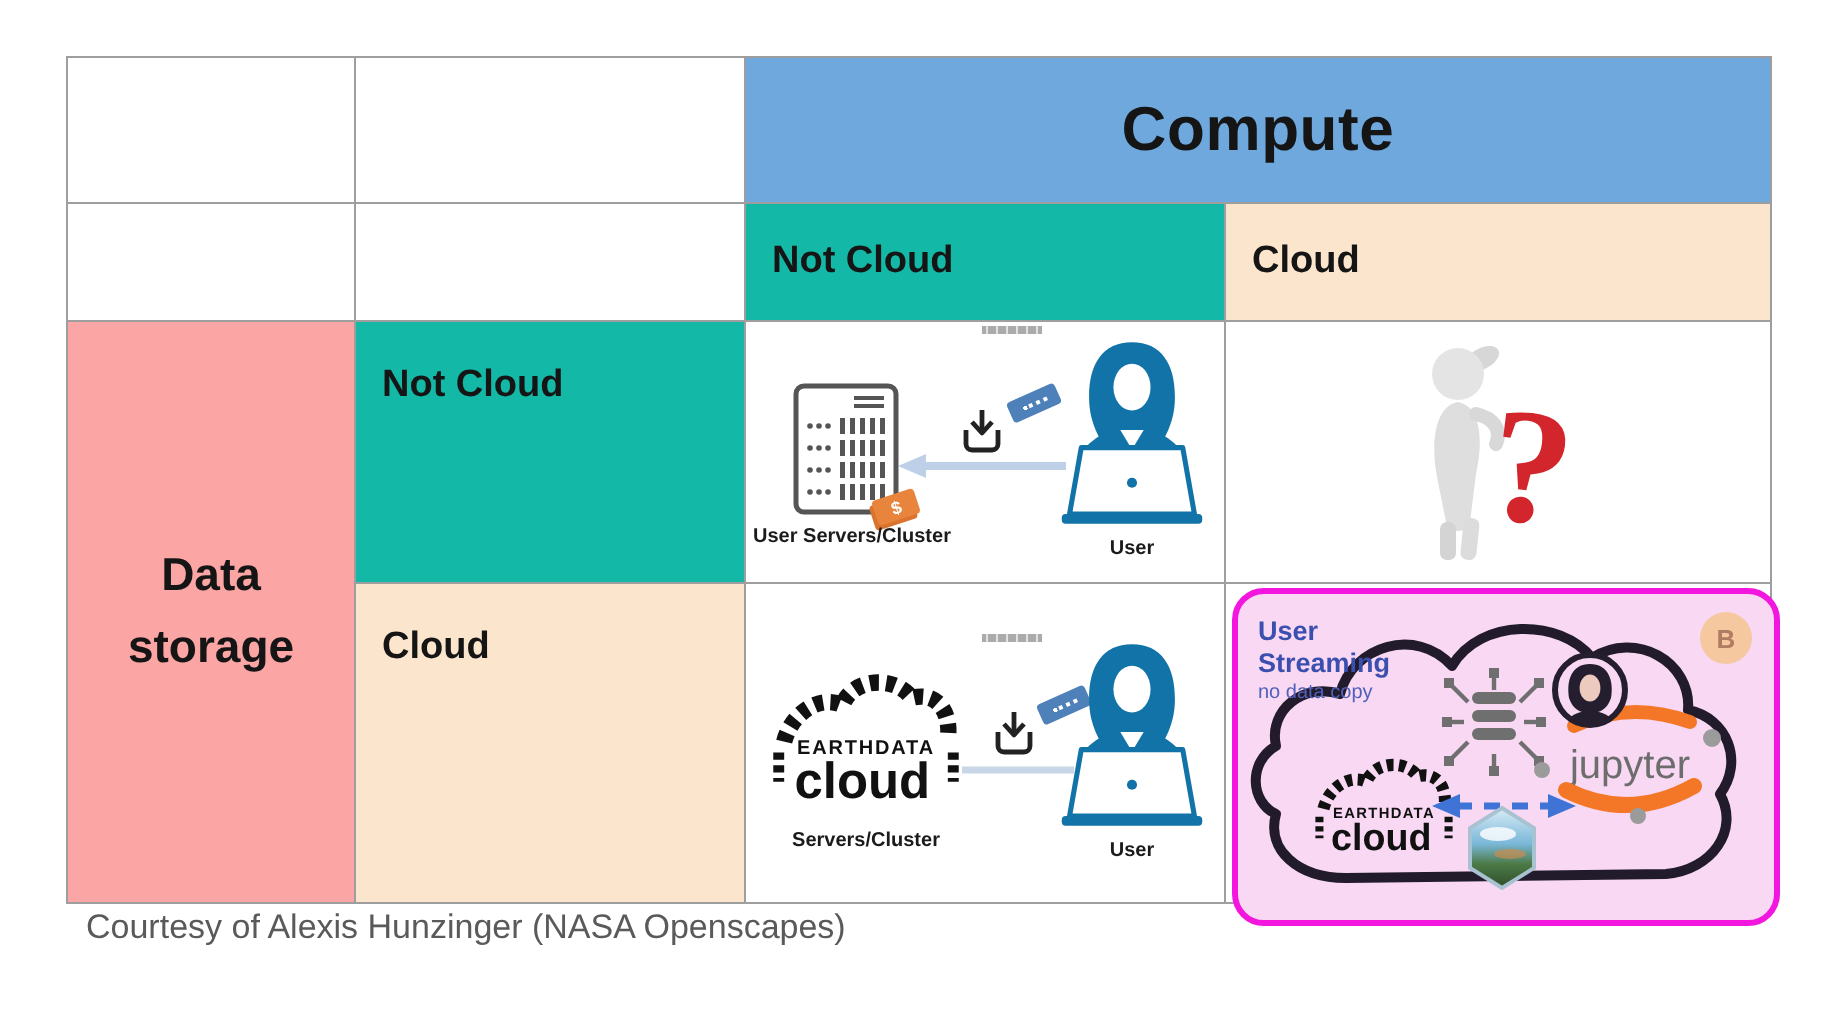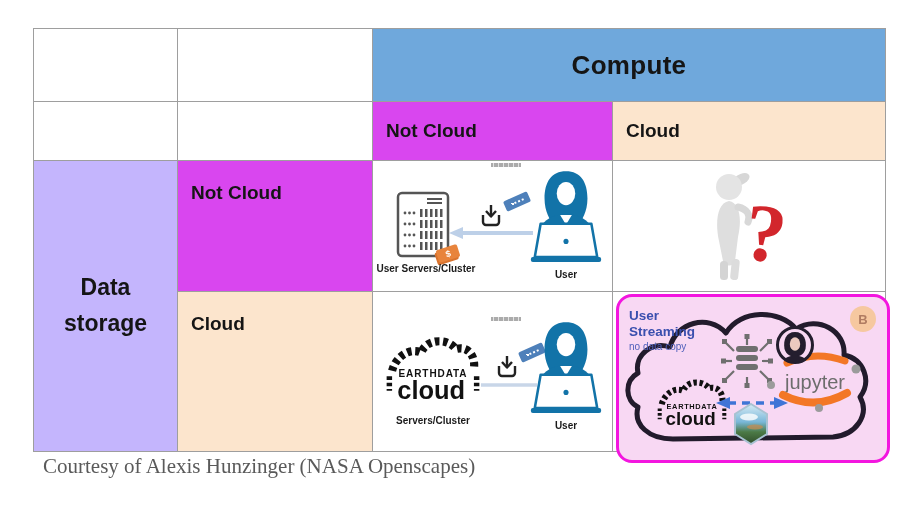--- a/index.html
+++ b/index.html
@@ -5,27 +5,27 @@
   html,body{margin:0;padding:0;background:#fff;}
   .canvas{position:relative;width:917px;height:506px;background:#fff;
           font-family:"Liberation Sans",sans-serif;overflow:hidden;}
   .matrix{position:absolute;left:33px;top:28px;width:851px;height:422px;
           border:1px solid #9e9e9e;box-sizing:content-box;}
   .cell{position:absolute;box-sizing:border-box;border-right:1px solid #9e9e9e;
         border-bottom:1px solid #9e9e9e;background:#fff;}
   .cell.last-col{border-right:none;}
   .cell.last-row{border-bottom:none;}
   .hdr-compute{background:#6fa8dc;display:flex;align-items:center;justify-content:center;
-        font-size:26px;font-weight:bold;color:#151515;letter-spacing:.3px;}
-  .hdr-gray{background:#d946ef;}
+        font-size:31px;font-weight:bold;color:#151515;letter-spacing:.3px;}
+  .hdr-gray{background:#14b8a6;}
   .hdr-peach{background:#fce5cd;}
   .col-label{display:flex;align-items:center;padding-left:13px;
         font-size:19px;font-weight:bold;color:#151515;}
   .row-label{padding:21px 0 0 13px;font-size:19px;font-weight:bold;color:#151515;}
-  .hdr-storage{background:#c4b5fd;display:flex;align-items:center;justify-content:center;
+  .hdr-storage{background:#fca5a5;display:flex;align-items:center;justify-content:center;
         text-align:center;font-size:23px;font-weight:bold;color:#151515;line-height:1.55;}
   .hdr-storage .inner{width:95px;}
   .illus{overflow:visible;}
   .abs{position:absolute;}
   .tiny-label{position:absolute;font-size:10px;font-weight:bold;color:#1b1b1b;
         text-align:center;line-height:1.25;}
   .smudge{position:absolute;width:30px;height:4px;opacity:.75;
         background:repeating-linear-gradient(90deg,#8f8f8f 0 2px,#d9d9d9 2px 3px,#8f8f8f 3px 5px);}
   .tag{position:absolute;border-radius:2px;display:flex;align-items:center;justify-content:center;}
   .tag-orange{width:22px;height:13px;background:#e8843c;transform:rotate(-18deg);
@@ -33,21 +33,21 @@
   .tag-blue{width:26px;height:11px;background:#4e80ba;transform:rotate(-24deg);}
   .tag-blue::after{content:"";width:13px;height:0;border-top:2px dotted #fff;display:block;}
   .pinkbox{position:absolute;left:3px;top:2px;width:268px;height:163px;
         background:#f8d8f3;border:3px solid #f316df;border-radius:16px;z-index:6;}
   .cs-text{position:absolute;left:10px;top:11px;width:86px;line-height:1.18;}
   .cs-title{font-size:13.5px;font-weight:bold;color:#3a4fae;}
   .cs-sub{font-size:10px;color:#5060bb;margin-top:1px;}
   .badge-b{position:absolute;left:231px;top:9px;width:26px;height:26px;border-radius:50%;
         background:#f6c8a0;display:flex;align-items:center;justify-content:center;
         font-size:13px;color:#b07c62;font-weight:bold;z-index:3;}
-  .caption{position:absolute;left:43px;top:454px;font-size:21px;color:#5a5a5a;font-family:Liberation Serif, serif;}
+  .caption{position:absolute;left:43px;top:454px;font-size:17px;color:#5a5a5a;}
   svg{display:block;overflow:visible;}
   .logo-earth{font-weight:bold;letter-spacing:1px;}
   .logo-cloud{font-weight:bold;text-transform:lowercase;}
 </style>
 </head>
 <body>
 
 <div class="canvas">
   <div class="matrix">
 

